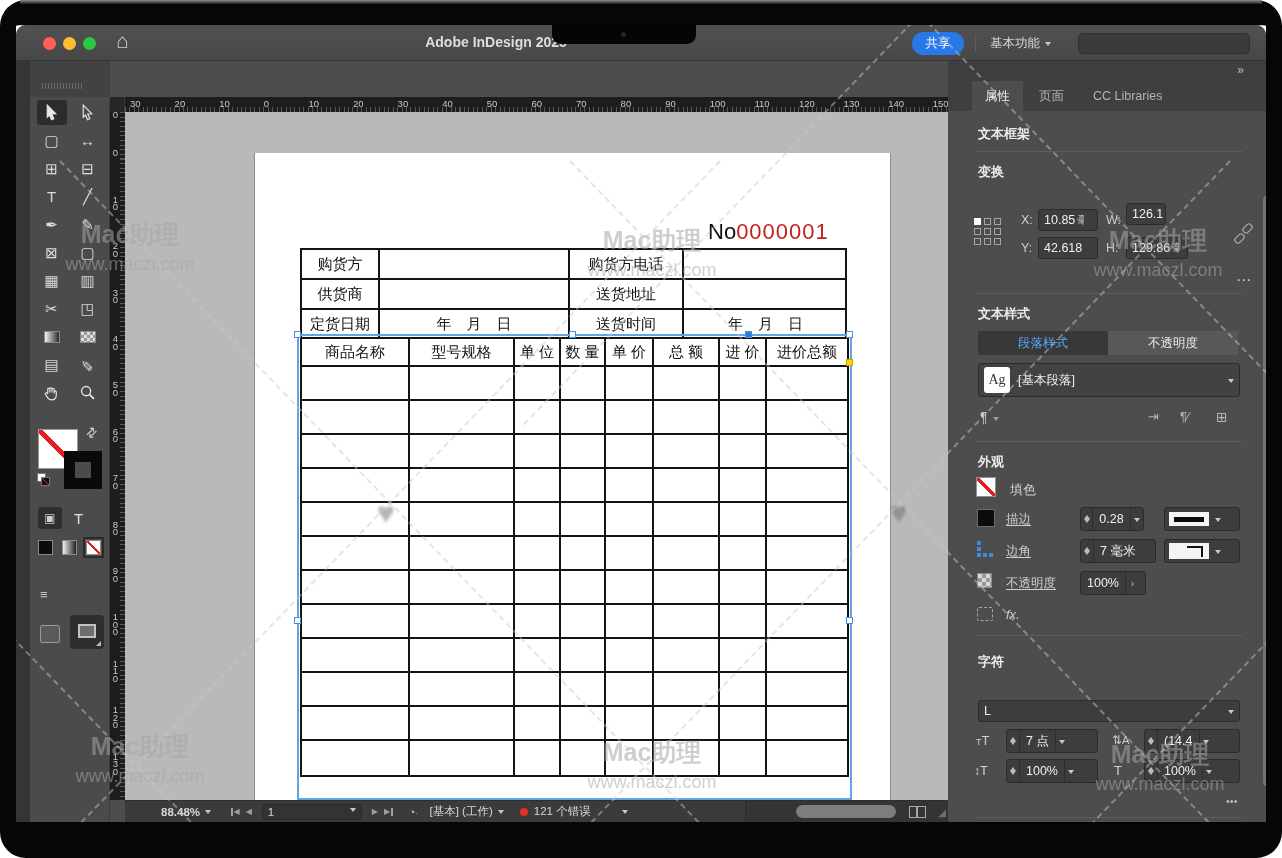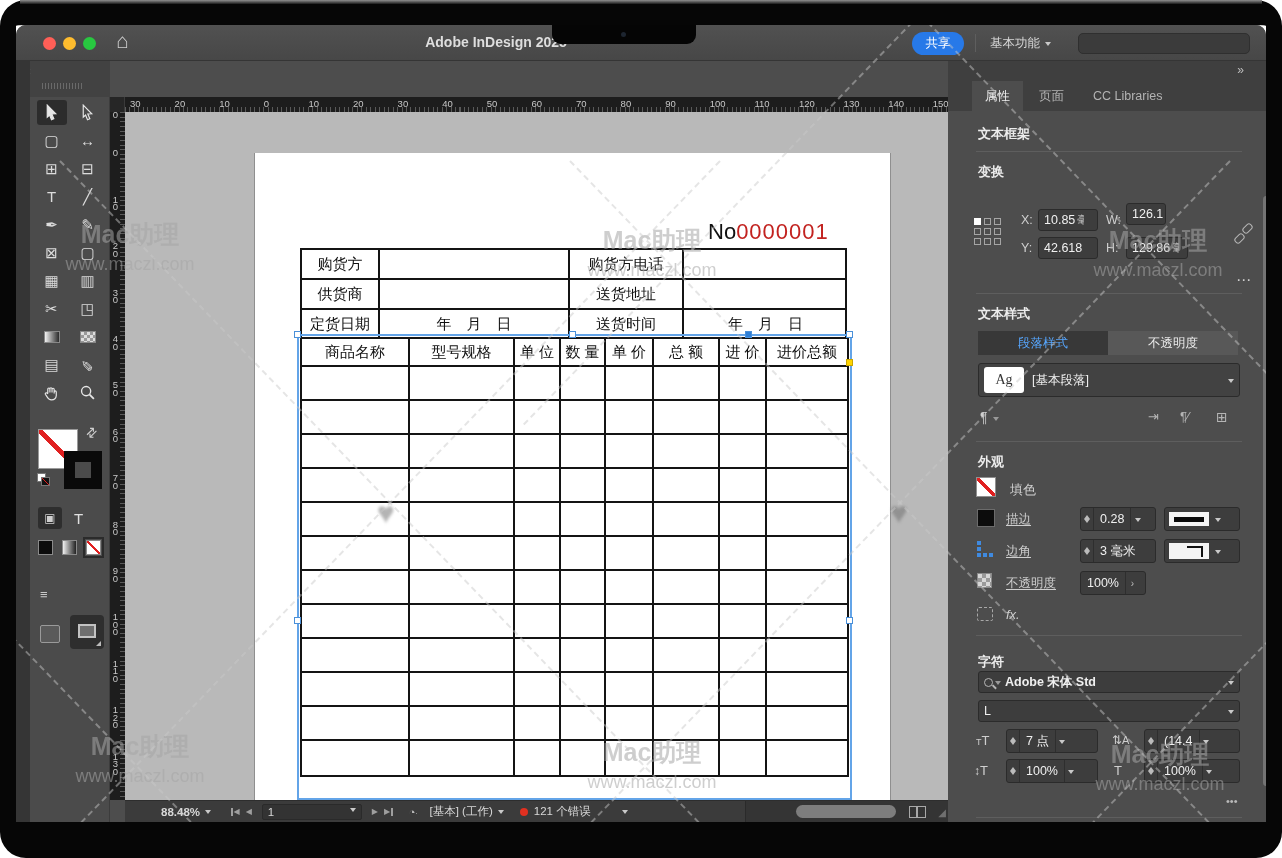--- a/index.html
+++ b/index.html
@@ -126,21 +126,21 @@
   .field{position:absolute;height:22px;background:#3d3d3d;border:1px solid #2b2b2b;border-radius:3px;color:#f0f0f0;font-size:12.5px;display:flex;align-items:center;padding:0 5px;overflow:hidden;white-space:nowrap;}
   .unit{font-size:10px;opacity:.8;margin-left:2px;width:7px;overflow:hidden;display:inline-block;}
   #refgrid{position:absolute;left:26px;top:107px;display:grid;grid-template-columns:repeat(3,7px);grid-gap:3px;}
   #refgrid span{width:7px;height:7px;border:1.5px solid #a5a5a5;background:transparent;}
   #refgrid span:first-child{background:#fff;border-color:#fff;}
   #chain{position:absolute;left:288px;top:112px;width:16px;height:22px;}
   #chain i{position:absolute;width:7px;height:11px;border:1.5px solid #b5b5b5;border-radius:3px;display:block;}
   #chain .l1{left:0;top:10px;transform:rotate(45deg);}
   #chain .l2{left:8px;top:0;transform:rotate(45deg);}
   .styletab{position:absolute;top:0;width:130px;height:24px;font-size:12.5px;text-align:center;line-height:24px;}
-  #ag-chip{width:40px;height:26px;background:#fff;color:#333;border-radius:3px;font-family:"Liberation Serif",serif;font-size:14px;display:flex;align-items:center;justify-content:center;margin-right:8px;}
+  #ag-chip{width:26px;height:26px;background:#fff;color:#333;border-radius:3px;font-family:"Liberation Serif",serif;font-size:14px;display:flex;align-items:center;justify-content:center;margin-right:8px;}
   .swatch-none{width:20px;height:20px;background:#fff;border:1px solid #909090;position:relative;}
   .swatch-black{width:18px;height:18px;background:#0c0c0c;border:1px solid #6b6b6b;}
   .ulabel{text-decoration:underline;text-underline-offset:2px;}
   .stepper{position:absolute;height:24px;background:#3d3d3d;border:1px solid #2b2b2b;border-radius:3px;display:flex;align-items:center;}
   .ud{width:13px;height:100%;border-right:1px solid #2e2e2e;position:relative;}
   .ud::before{content:"";position:absolute;left:3px;top:4px;border:3.5px solid transparent;border-bottom:4px solid #bbb;}
   .ud::after{content:"";position:absolute;left:3px;bottom:4px;border:3.5px solid transparent;border-top:4px solid #bbb;}
   .stepval{padding:0 6px;font-size:12.5px;color:#f0f0f0;white-space:nowrap;}
   .dcaret{width:14px;height:100%;border-left:1px solid #2e2e2e;display:flex;align-items:center;justify-content:center;}
   .preview{position:absolute;height:24px;background:#3d3d3d;border:1px solid #2b2b2b;border-radius:3px;display:flex;align-items:center;padding:0 4px;gap:4px;}
@@ -639,21 +639,21 @@
       <div class="flabel" style="left:268px;top:298px;font-size:14px;color:#b5b5b5;">⊞</div>
       <div class="divider" style="top:330px;"></div>
 
       <div class="sechead" style="top:342px;">外观</div>
       <div class="swatch-none" style="position:absolute;left:28px;top:366px;">
           <div style="position:absolute;inset:0;background:linear-gradient(45deg,transparent 44%,#e02020 44%,#e02020 56%,transparent 56%);"></div>
         </div>
       <div class="flabel" style="left:62px;top:370px;font-size:13px;">填色</div>
       <div class="swatch-black" style="position:absolute;left:29px;top:398px;"></div>
       <div class="flabel ulabel" style="left:58px;top:400px;">描边</div>
-      <div class="stepper" style="left:132px;top:396px;width:76px;">
+      <div class="stepper" style="left:132px;top:396px;width:64px;">
           <span class="ud"></span>
           <span class="stepval">0.28</span>
           <span class="dcaret">
             <span class="cv" style="margin:0;"></span>
           </span>
         </div>
       <div class="preview" style="left:216px;top:396px;width:76px;">
           <span class="prev-line">
             <i></i>
           </span>
@@ -662,43 +662,37 @@
       <div id="corner-ico" style="position:absolute;left:29px;top:430px;width:15px;height:15px;">
           <span style="left:0;top:0;"></span>
           <span style="left:0;top:6px;"></span>
           <span style="left:0;top:12px;"></span>
           <span style="left:6px;top:12px;"></span>
           <span style="left:12px;top:12px;"></span>
         </div>
       <div class="flabel ulabel" style="left:58px;top:432px;">边角</div>
       <div class="stepper" style="left:132px;top:428px;width:76px;">
           <span class="ud"></span>
-          <span class="stepval">3 毫米</span>
+          <span class="stepval">7 毫米</span>
         </div>
       <div class="preview" style="left:216px;top:428px;width:76px;">
           <span class="prev-corner"></span>
           <span class="cv" style="margin-left:2px;"></span>
         </div>
       <div id="opacity-ico" style="position:absolute;left:29px;top:462px;"></div>
       <div class="flabel ulabel" style="left:58px;top:464px;">不透明度</div>
       <div class="stepper" style="left:132px;top:460px;width:66px;">
           <span class="stepval">100%</span>
           <span class="dcaret" style="font-size:10px;color:#bbb;">›</span>
         </div>
       <div id="fx-dash" style="position:absolute;left:29px;top:496px;"></div>
       <div class="flabel" style="left:58px;top:496px;font-style:italic;font-size:13px;">fx.</div>
       <div class="divider" style="top:524px;"></div>
 
       <div class="sechead" style="top:542px;">字符</div>
-      <div class="field" style="left:30px;top:560px;width:262px;">
-          <span id="magico"></span>
-          <span class="cv" style="margin:0 4px 0 0;border-top-color:#999;"></span>
-          <span style="font-weight:bold;">Adobe 宋体 Std</span>
-          <span class="cv" style="margin-left:auto;"></span>
-        </div>
       <div class="field" style="left:30px;top:589px;width:262px;">
           <span>L</span>
           <span class="cv" style="margin-left:auto;"></span>
         </div>
       <div class="charico" style="left:28px;top:622px;"><span style="font-size:9px;">T</span><span style="font-size:13px;">T</span></div>
       <div class="stepper" style="left:58px;top:618px;width:92px;">
           <span class="ud"></span>
           <span class="stepval">7 点</span>
           <span class="dcaret">
             <span class="cv" style="margin:0;"></span>

